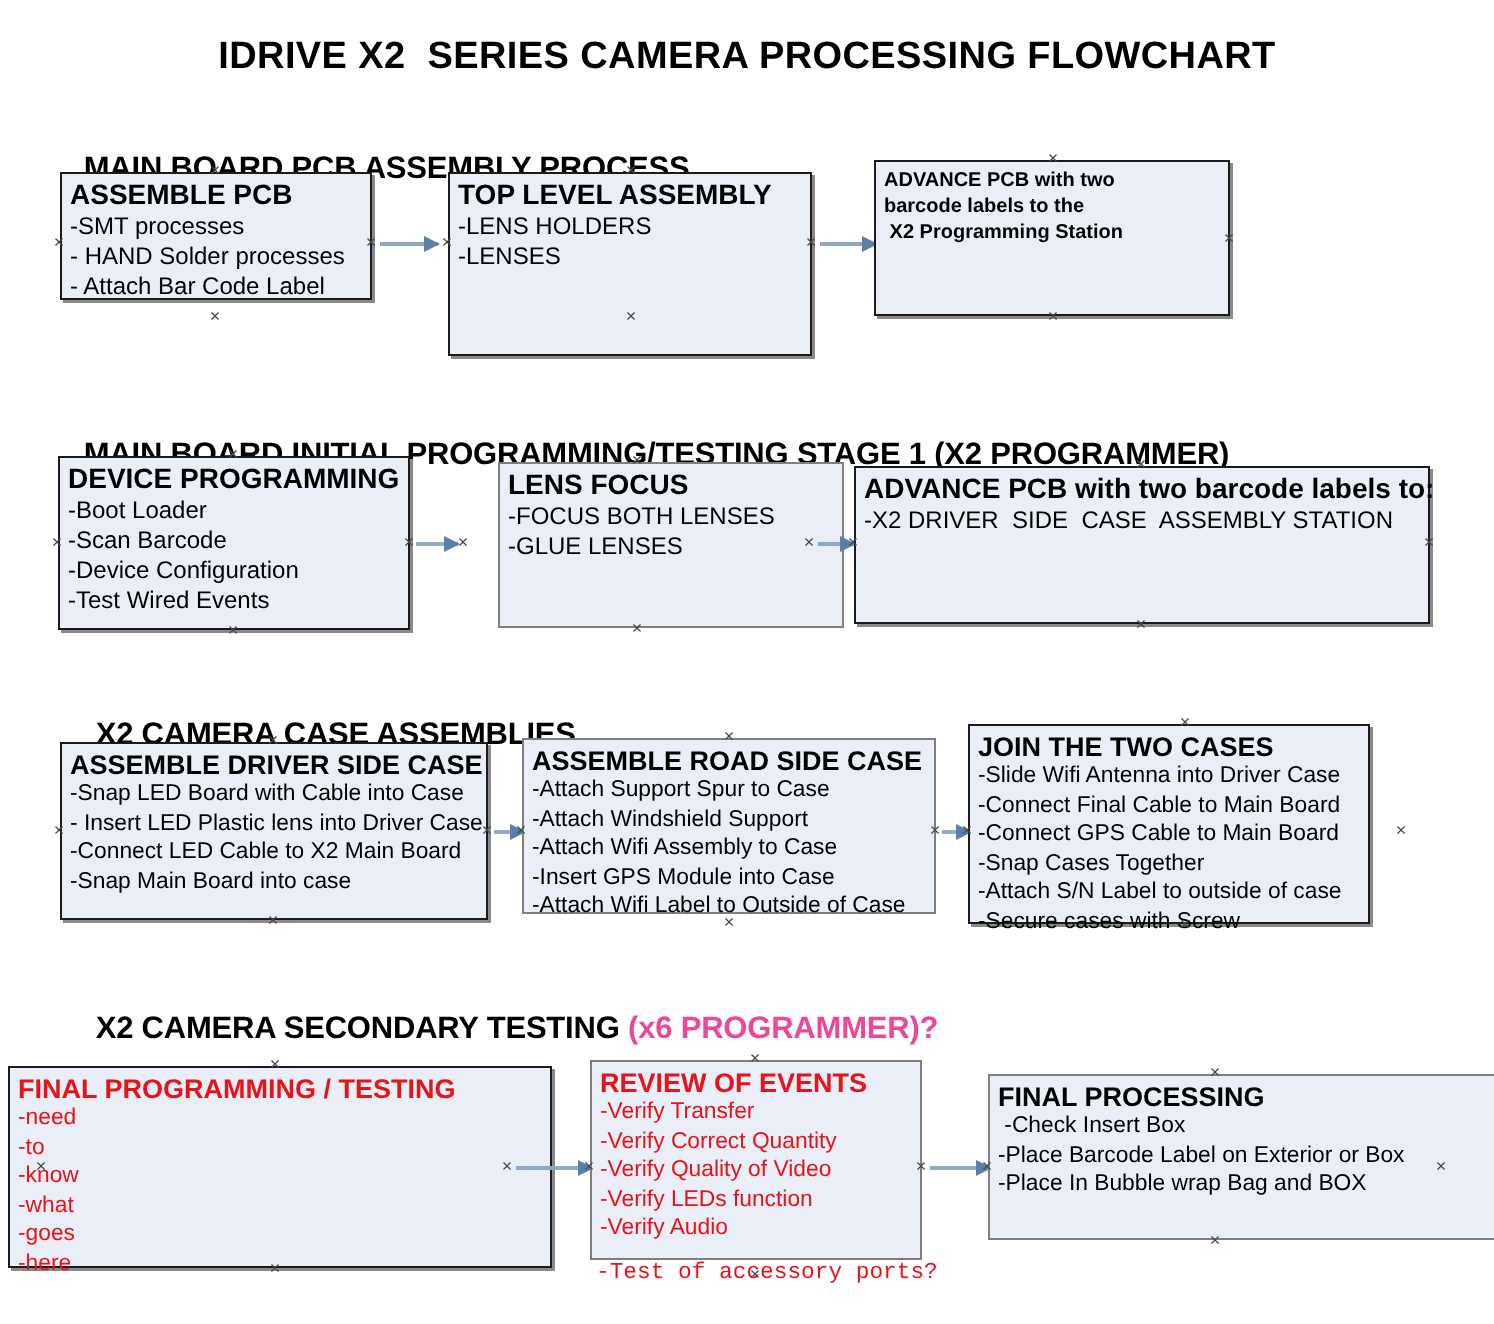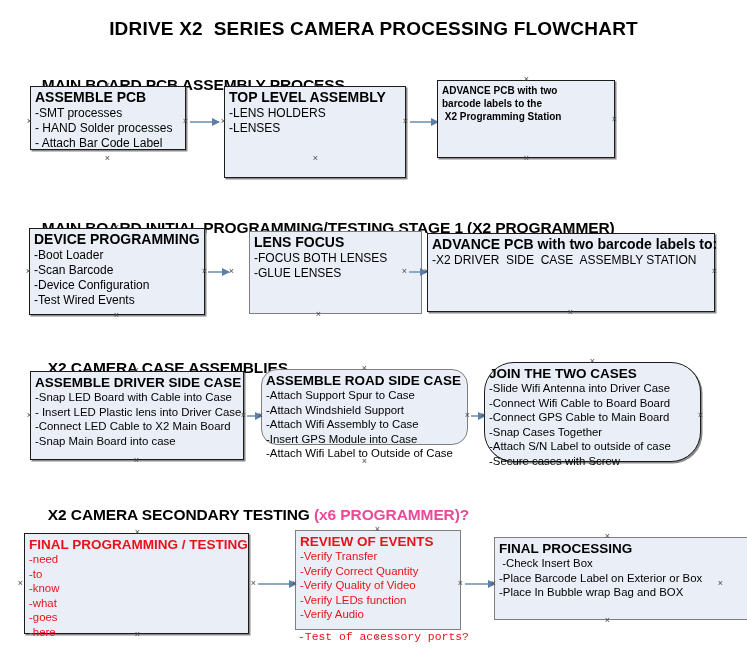--- a/index.html
+++ b/index.html
@@ -227,54 +227,54 @@
     <span class="box-line">-Connect LED Cable to X2 Main Board</span>
     <span class="box-line">-Snap Main Board into case</span>
   </div>
   <div class="handle" style="left:133px; top:367px;"></div>
   <div class="handle" style="left:133px; top:457px;"></div>
   <div class="handle" style="left:26px; top:412px;"></div>
   <div class="handle" style="left:240px; top:412px;"></div>
 
   <div class="connector" style="left:247px; top:415px; width:15px;"></div>
 
-  <div class="box gray-border" style="left:261px; top:369px; width:207px; height:76px;border-radius:16px;">
+  <div class="box gray-border" style="left:261px; top:369px; width:207px; height:88px;">
     <span class="box-title">ASSEMBLE ROAD SIDE CASE</span>
     <span class="box-line">-Attach Support Spur to Case</span>
     <span class="box-line">-Attach Windshield Support</span>
     <span class="box-line">-Attach Wifi Assembly to Case</span>
     <span class="box-line">-Insert GPS Module into Case</span>
     <span class="box-line">-Attach Wifi Label to Outside of Case</span>
   </div>
   <div class="handle" style="left:361px; top:365px;"></div>
   <div class="handle" style="left:361px; top:458px;"></div>
   <div class="handle" style="left:257px; top:412px;"></div>
   <div class="handle" style="left:464px; top:412px;"></div>
 
   <div class="connector" style="left:471px; top:415px; width:14px;"></div>
 
-  <div class="box" style="left:484px; top:362px; width:217px; height:100px;border-radius:30px;">
+  <div class="box" style="left:484px; top:362px; width:201px; height:100px;">
     <span class="box-title">JOIN THE TWO CASES</span>
     <span class="box-line">-Slide Wifi Antenna into Driver Case</span>
-    <span class="box-line">-Connect Wifi Cable to Board Board</span>
+    <span class="box-line">-Connect Final Cable to Main Board</span>
     <span class="box-line">-Connect GPS Cable to Main Board</span>
     <span class="box-line">-Snap Cases Together</span>
     <span class="box-line">-Attach S/N Label to outside of case</span>
     <span class="box-line">-Secure cases with Screw</span>
   </div>
   <div class="handle" style="left:589px; top:358px;"></div>
   <div class="handle" style="left:589px; top:459px;"></div>
   <div class="handle" style="left:480px; top:412px;"></div>
   <div class="handle" style="left:697px; top:412px;"></div>
 
   <div class="section-heading" style="left:31px; top:488px;">
     <span>X2 CAMERA SECONDARY TESTING </span><span class="accent">(x6 PROGRAMMER)?</span>
   </div>
 
-  <div class="box red" style="left:24px; top:533px; width:225px; height:101px;">
+  <div class="box red" style="left:4px; top:533px; width:272px; height:101px;">
     <span class="box-title">FINAL PROGRAMMING / TESTING</span>
     <span class="box-line">-need</span>
     <span class="box-line">-to</span>
     <span class="box-line">-know</span>
     <span class="box-line">-what</span>
     <span class="box-line">-goes</span>
     <span class="box-line">-here</span>
   </div>
   <div class="handle" style="left:134px; top:529px;"></div>
   <div class="handle" style="left:134px; top:631px;"></div>

